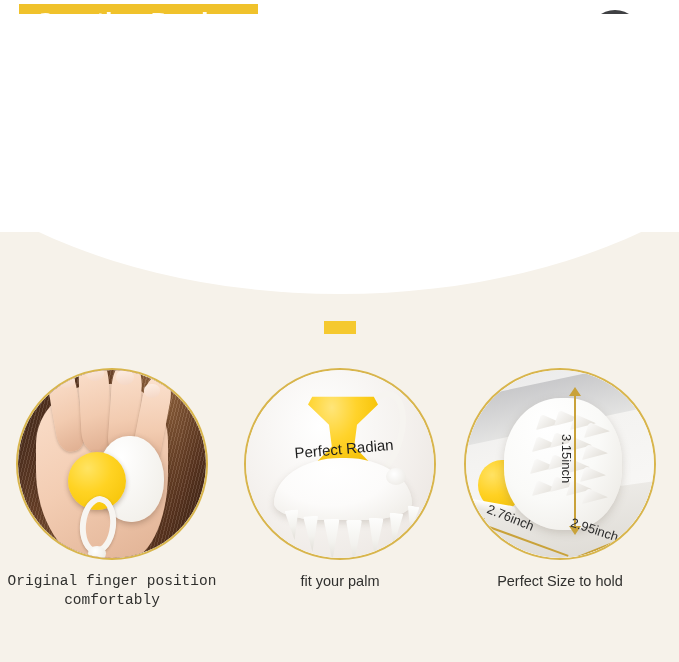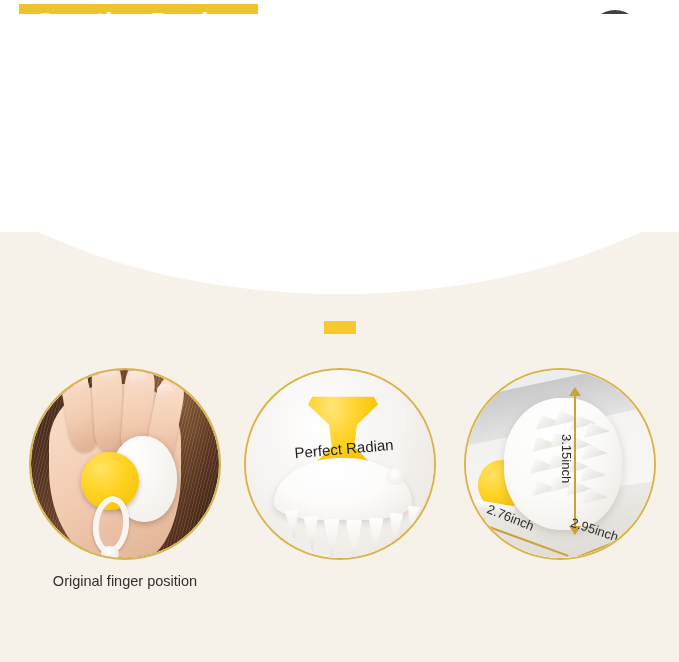--- a/index.html
+++ b/index.html
@@ -241,21 +241,21 @@
     font-weight: normal;
   }
 
   
   .features {
     position: absolute;
     left: 0; top: 368px;
     width: 679px; height: 230px;
   }
   .feature { position: absolute; top: 0; width: 224px; text-align: center; }
-  .f1 { left: 13px; }
+  .f1 { left: 0; font-family: Liberation Mono, monospace; }
   .f2 { left: 228px; }
   .f3 { left: 448px; }
 
   .circle {
     position: relative;
     width: 192px; height: 192px;
     margin: 0 auto;
     border-radius: 50%;
     border: 2px solid #D8B54C;
     overflow: hidden;
@@ -532,20 +532,21 @@
           <div class="nail" style="left:98px;  top:0px;  width:18px; height:15px;"></div>
           <div class="nail" style="left:126px; top:14px; width:16px; height:14px;"></div>
           <div class="c1-white-body"></div>
           <div class="c1-yellow"></div>
           <div class="c1-loop"></div>
           <div class="c1-loopbead"></div>
         </div>
       </div>
       <div class="cap">
         <div>Original finger position</div>
+        <div>comfortably</div>
       </div>
     </div>
 
     <div class="feature f2">
       <div class="circle">
         <div class="circle-inner">
           <div class="c2-bg"></div>
           <div class="c2-strap"></div>
           <div class="c2-handle"></div>
           <div class="c2-dome"></div>
@@ -556,20 +557,21 @@
               <div class="spike" style="left: 78px; top: 149px; width: 16px; height: 42px; clip-path: polygon(50% 100%, 0% 0%, 100% 0%); transform: rotate(-1deg);"></div>
               <div class="spike" style="left: 100px; top: 150px; width: 16px; height: 44px; clip-path: polygon(50% 100%, 0% 0%, 100% 0%);"></div>
               <div class="spike" style="left: 122px; top: 148px; width: 15px; height: 40px; clip-path: polygon(50% 100%, 0% 0%, 100% 0%); transform: rotate(2deg);"></div>
               <div class="spike" style="left: 142px; top: 143px; width: 14px; height: 33px; clip-path: polygon(50% 100%, 0% 0%, 100% 0%); transform: rotate(5deg);"></div>
               <div class="spike" style="left: 160px; top: 136px; width: 12px; height: 26px; clip-path: polygon(50% 100%, 0% 0%, 100% 0%); transform: rotate(8deg);"></div>
             </div>
           <div class="radian-text">Perfect Radian</div>
         </div>
       </div>
       <div class="cap">
+        <div>fit your palm</div>
       </div>
     </div>
 
     <div class="feature f3">
       <div class="circle">
         <div class="circle-inner">
           <div class="c3-bg"></div>
           <div class="c3-counter"></div>
           <div class="c3-table"></div>
           <div class="c3-yellow"></div>
@@ -601,16 +603,19 @@
 
           <div class="arrow-line" style="left:12px; top:152px; width:96px; height:2px; transform:rotate(20deg); transform-origin:left center;"></div>
           <div class="arrow-head" style="left:8px; top:146px; border-top:6px solid transparent; border-bottom:6px solid transparent; border-right:9px solid #C9A23A; transform:rotate(20deg);"></div>
           <div class="dim dim-l">2.76inch</div>
 
           <div class="arrow-line" style="left:112px; top:186px; width:84px; height:2px; transform:rotate(-22deg); transform-origin:left center;"></div>
           <div class="arrow-head" style="left:184px; top:146px; border-top:6px solid transparent; border-bottom:6px solid transparent; border-left:9px solid #C9A23A; transform:rotate(-22deg);"></div>
           <div class="dim dim-r">2.95inch</div>
         </div>
       </div>
+      <div class="cap">
+        <div>Perfect Size to hold</div>
+      </div>
     </div>
 
   </div>
 </div>
 
 </body></html>

